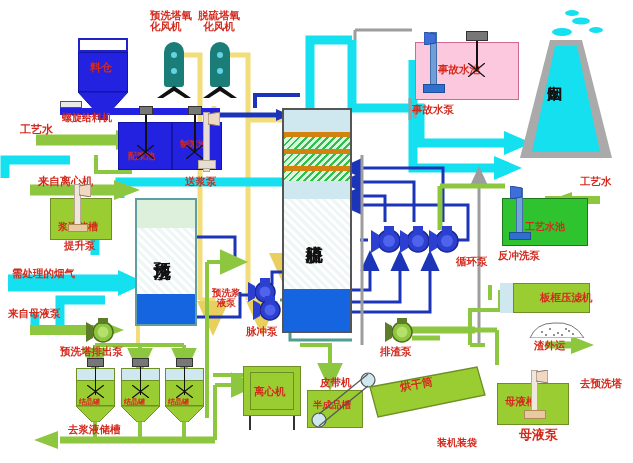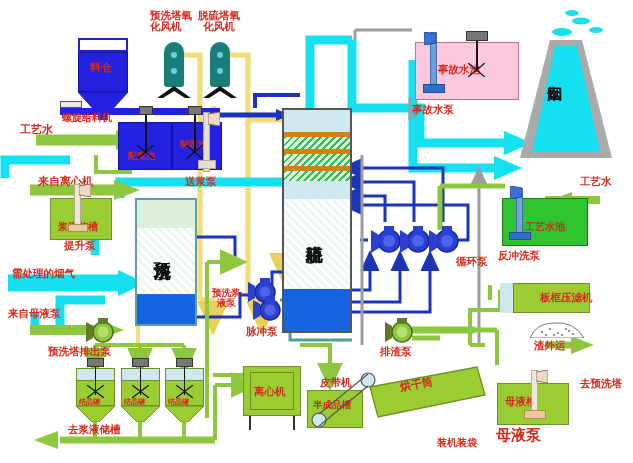--- a/index.html
+++ b/index.html
@@ -237,21 +237,21 @@
 
   <div class="lbl lbl-red" style="left:12px;top:268px;font-size:10.5px;">需处理的烟气</div>
   <div class="lbl lbl-red" style="left:8px;top:308px;font-size:10.5px;">来自母液泵</div>
 
   <svg style="position:absolute;left:86px;top:318px;width:30px;height:26px;">
     <circle cx="17" cy="14" r="10" fill="#8dc63f" stroke="#4e6b1d" stroke-width="1.5"></circle>
     <circle cx="17" cy="14" r="5.5" fill="#b5e06b"></circle>
     <rect x="12" y="0" width="10" height="6" fill="#5d7d28"></rect>
     <polygon points="0,4 7,8 7,20 0,24" fill="#5d7d28"></polygon>
   </svg>
-  <div class="lbl lbl-red" style="left:48px;top:346px;font-size:10.5px;">预洗塔排出泵</div>
+  <div class="lbl lbl-red" style="left:60px;top:346px;font-size:10.5px;">预洗塔排出泵</div>
 
   <div class="box" style="left:282px;top:108px;width:70px;height:225px;background:#ffffff;border:2px solid #555;"></div>
   <div class="box" style="left:284px;top:110px;width:66px;height:22px;background:#cfe7ee;"></div>
   <div class="box" style="left:284px;top:132px;width:66px;height:5px;background:#d4820f;"></div>
   <div class="box" style="left:284px;top:137px;width:66px;height:12px;background:
          repeating-linear-gradient(135deg,#2fbf4a 0 2px,#d9f6de 2px 5px);"></div>
   <div class="box" style="left:284px;top:149px;width:66px;height:5px;background:#d4820f;"></div>
   <div class="box" style="left:284px;top:154px;width:66px;height:12px;background:
          repeating-linear-gradient(135deg,#2fbf4a 0 2px,#d9f6de 2px 5px);"></div>
   <div class="box" style="left:284px;top:166px;width:66px;height:5px;background:#d4820f;"></div>
@@ -411,16 +411,16 @@
   <div class="lbl lbl-red" style="left:400px;top:379px;font-size:11px;transform:rotate(-10deg);">烘干筒</div>
   <div class="lbl lbl-red" style="left:437px;top:438px;font-size:10px;text-align:center;">装机装袋</div>
 
   <div class="box" style="left:497px;top:383px;width:72px;height:42px;background:#9acd32;border:1.5px solid #6d8f24;"></div>
   <div class="lbl lbl-red" style="left:505px;top:396px;font-size:10.5px;">母液槽</div>
   <div class="box" style="left:531px;top:370px;width:7px;height:48px;background:#efe6dc;border:1px solid #b9a894;"></div>
   <svg style="position:absolute;left:536px;top:370px;width:12px;height:13px;">
     <polygon points="0,2 12,0 12,13 0,11" fill="#f0d9c2" stroke="#8a7560" stroke-width="1"></polygon>
   </svg>
   <div class="box" style="left:524px;top:410px;width:22px;height:9px;background:#e8c9a0;border:1px solid #b08a58;"></div>
-  <div class="lbl lbl-red" style="left:496px;top:428px;font-size:15px;">母液泵</div>
+  <div class="lbl lbl-red" style="left:519px;top:428px;font-size:13px;">母液泵</div>
   <div class="lbl lbl-red" style="left:580px;top:378px;font-size:10.5px;">去预洗塔</div>
 
 </div>
 
 </body></html>

